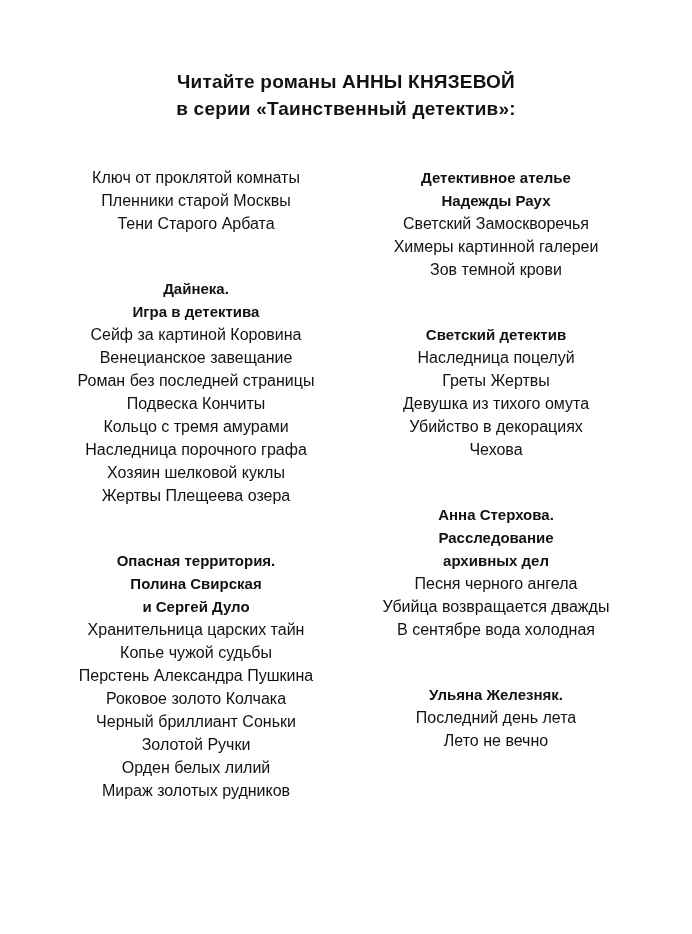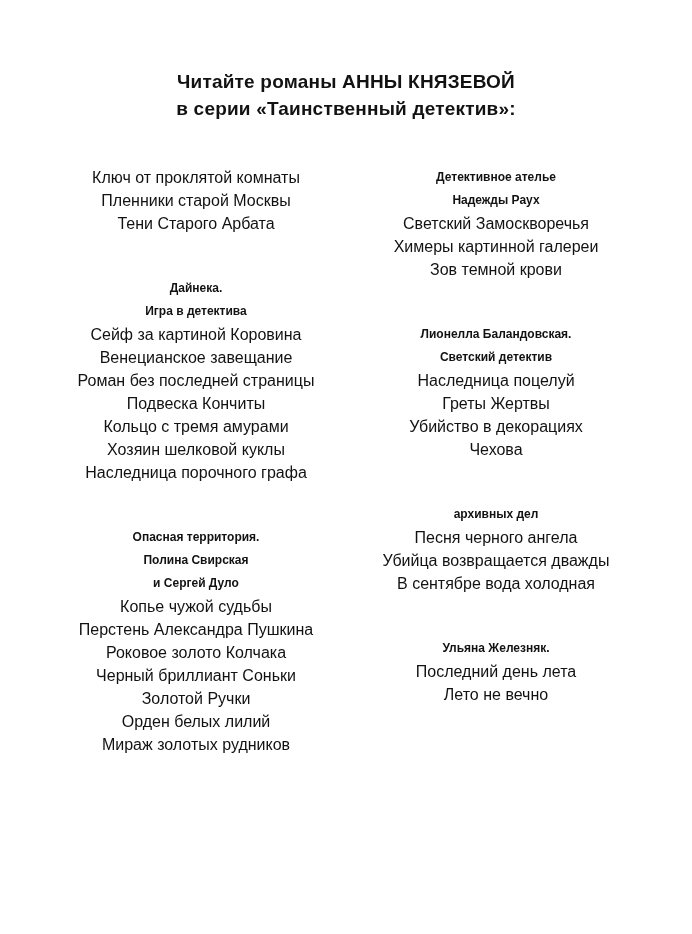--- a/index.html
+++ b/index.html
@@ -36,21 +36,21 @@
     gap: 0;
   }
   .column {
     width: 300px;
     text-align: center;
   }
   .group {
     margin-bottom: 42px;
   }
   .header-line {
-    font-size: 12px;
+    font-size: 15px;
     font-weight: 700;
     line-height: 23px;
   }
   .title-line {
     font-size: 16px;
     font-weight: 400;
     line-height: 23px;
   }
 </style>
 </head>
@@ -69,53 +69,57 @@
           <div class="title-line">Тени Старого Арбата</div>
         </div>
         <div class="group">
           <div class="header-line">Дайнека.</div>
           <div class="header-line">Игра в детектива</div>
           <div class="title-line">Сейф за картиной Коровина</div>
           <div class="title-line">Венецианское завещание</div>
           <div class="title-line">Роман без последней страницы</div>
           <div class="title-line">Подвеска Кончиты</div>
           <div class="title-line">Кольцо с тремя амурами</div>
+          <div class="title-line">Наследница порочного графа</div>
           <div class="title-line">Хозяин шелковой куклы</div>
-          <div class="title-line">Наследница порочного графа</div>
+          <div class="title-line">Жертвы Плещеева озера</div>
         </div>
         <div class="group">
           <div class="header-line">Опасная территория.</div>
           <div class="header-line">Полина Свирская</div>
           <div class="header-line">и Сергей Дуло</div>
+          <div class="title-line">Хранительница царских тайн</div>
           <div class="title-line">Копье чужой судьбы</div>
           <div class="title-line">Перстень Александра Пушкина</div>
           <div class="title-line">Роковое золото Колчака</div>
           <div class="title-line">Черный бриллиант Соньки</div>
           <div class="title-line">Золотой Ручки</div>
           <div class="title-line">Орден белых лилий</div>
           <div class="title-line">Мираж золотых рудников</div>
         </div>
       </div>
     <div class="column">
         <div class="group">
           <div class="header-line">Детективное ателье</div>
           <div class="header-line">Надежды Раух</div>
           <div class="title-line">Светский Замоскворечья</div>
           <div class="title-line">Химеры картинной галереи</div>
           <div class="title-line">Зов темной крови</div>
         </div>
         <div class="group">
-          <div class="header-line">Лионелла Баландовская.</div>
           <div class="header-line">Светский детектив</div>
           <div class="title-line">Наследница поцелуй</div>
           <div class="title-line">Греты Жертвы</div>
+          <div class="title-line">Девушка из тихого омута</div>
           <div class="title-line">Убийство в декорациях</div>
           <div class="title-line">Чехова</div>
         </div>
         <div class="group">
+          <div class="header-line">Анна Стерхова.</div>
+          <div class="header-line">Расследование</div>
           <div class="header-line">архивных дел</div>
           <div class="title-line">Песня черного ангела</div>
           <div class="title-line">Убийца возвращается дважды</div>
           <div class="title-line">В сентябре вода холодная</div>
         </div>
         <div class="group">
           <div class="header-line">Ульяна Железняк.</div>
           <div class="title-line">Последний день лета</div>
           <div class="title-line">Лето не вечно</div>
         </div>

